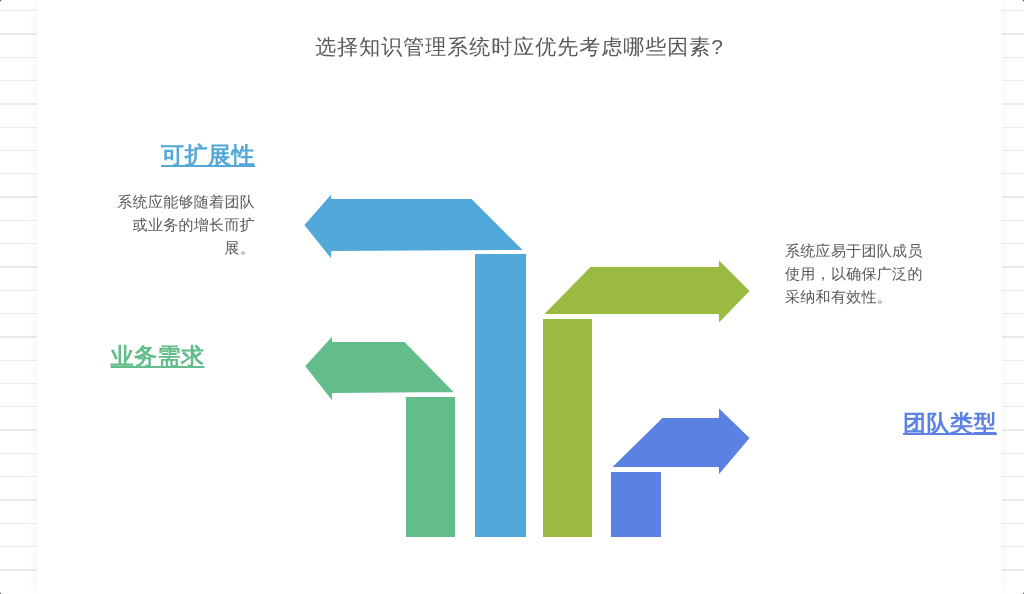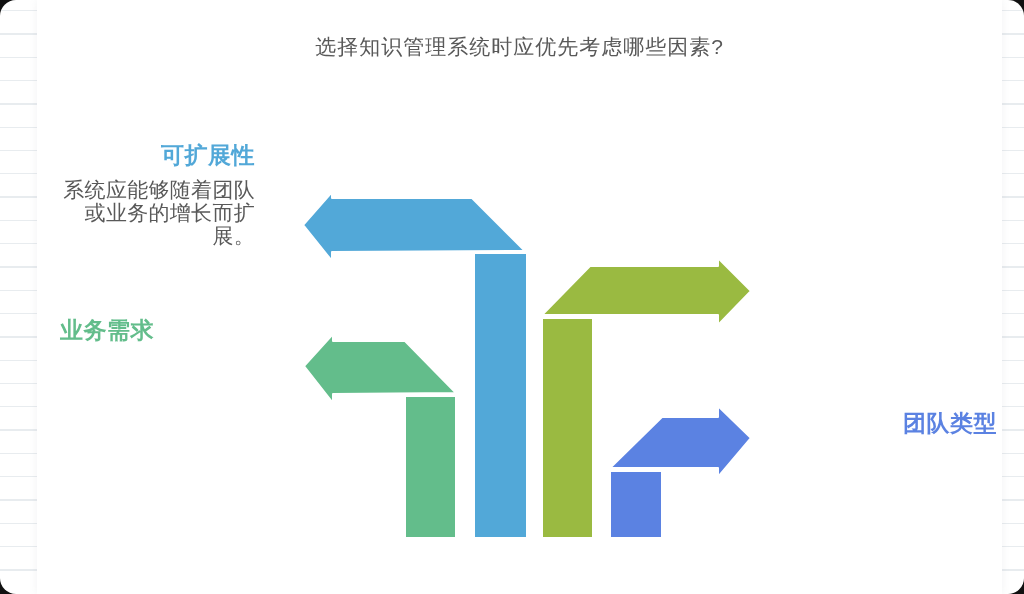--- a/index.html
+++ b/index.html
@@ -5,21 +5,21 @@
   html, body {
     margin: 0;
     padding: 0;
     background: #111111;
     font-family: "Liberation Sans", sans-serif;
   }
   .page {
     position: relative;
     width: 1024px;
     height: 594px;
-    border-radius: 16px;
+    border-radius: 2px;
     overflow: hidden;
     background-color: #ffffff;
     background-image: repeating-linear-gradient(
       to bottom,
       #ffffff 0px, #ffffff 22px,
       #e8ecef 22px, #e8ecef 23.3px
     );
     background-position: 0 -12px;
   }
   .card {
@@ -52,31 +52,32 @@
     display: block;
   }
   .factor {
     position: absolute;
   }
   .factor-label {
     font-size: 23px;
     font-weight: bold;
     line-height: 30px;
     letter-spacing: 0.5px;
+    text-decoration: underline;
   }
   .factor-desc {
-    margin-top: 8px;
-    font-size: 21px;
+    margin-top: 20px;
+    font-size: 15px;
     line-height: 23px;
     letter-spacing: 0.3px;
     color: #595959;
     white-space: pre-line;
   }
   .f-scalability   { left: 60px;  top: 140px; width: 195px; text-align: right; }
-  .f-business      { left: 60px;  top: 315px; width: 195px; text-align: left; }
+  .f-business      { left: 60px;  top: 341px; width: 195px; text-align: center; }
   .f-ease          { left: 785px; top: 219px; width: 212px; text-align: left; }
   .f-team          { left: 785px; top: 408px; width: 212px; text-align: right; }
 </style>
 </head>
 <body>
 
 <div class="page">
   <div class="card">
 
     <h1 class="title" style="color: rgb(89, 89, 89);">选择知识管理系统时应优先考虑哪些因素?</h1>
@@ -103,18 +104,21 @@
     <div class="factor-desc" style="color: rgb(89, 89, 89);">系统应能够随着团队
 或业务的增长而扩
 展。</div>
   </div>
 
   <div class="factor f-business">
     <div class="factor-label" style="color: rgb(99, 189, 139);">业务需求</div>
   </div>
 
   <div class="factor f-ease">
+    <div class="factor-desc" style="color: rgb(89, 89, 89);">系统应易于团队成员
+使用，以确保广泛的
+采纳和有效性。</div>
   </div>
 
   <div class="factor f-team">
     <div class="factor-label" style="color: rgb(91, 130, 226);">团队类型</div>
   </div>
 </div>
 
 </body></html>

